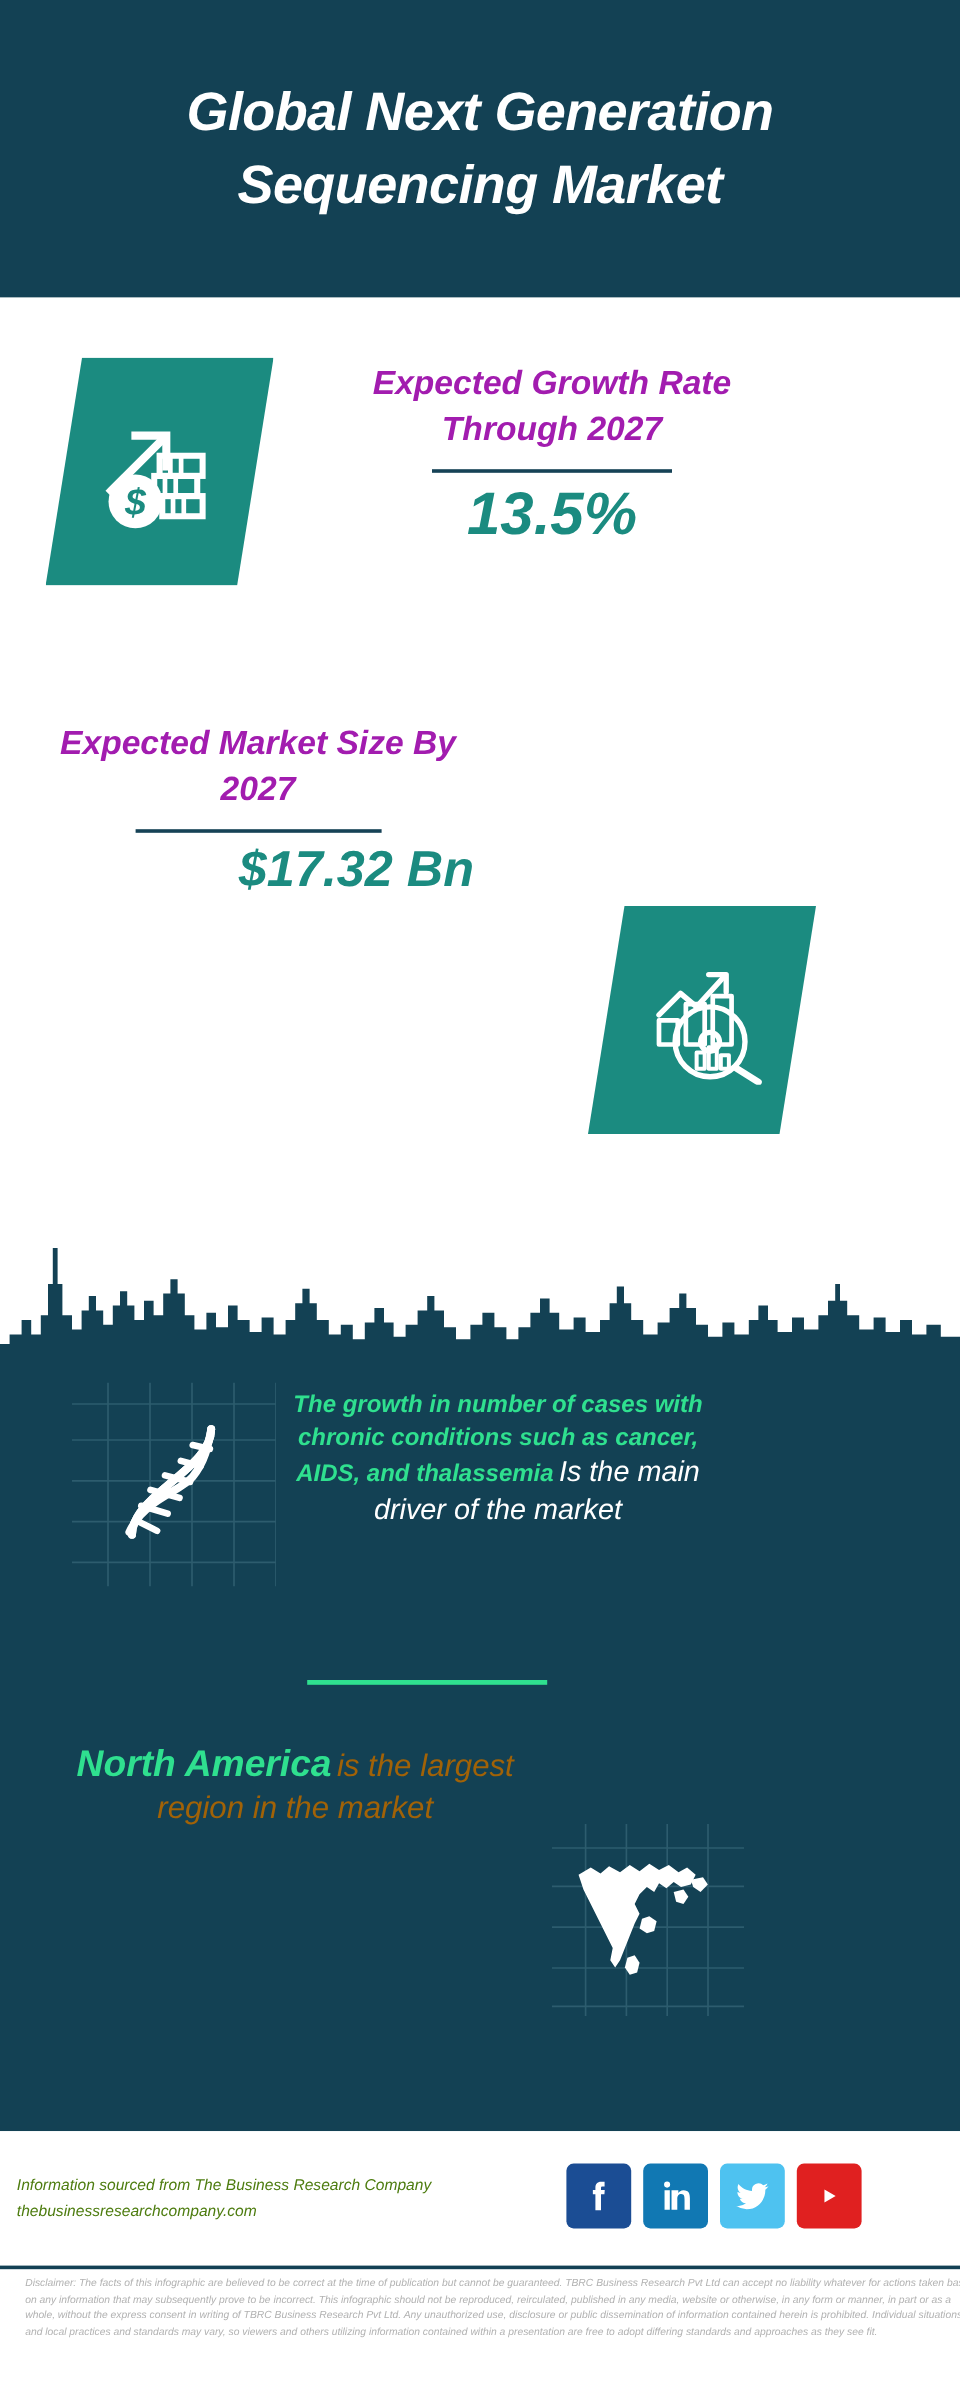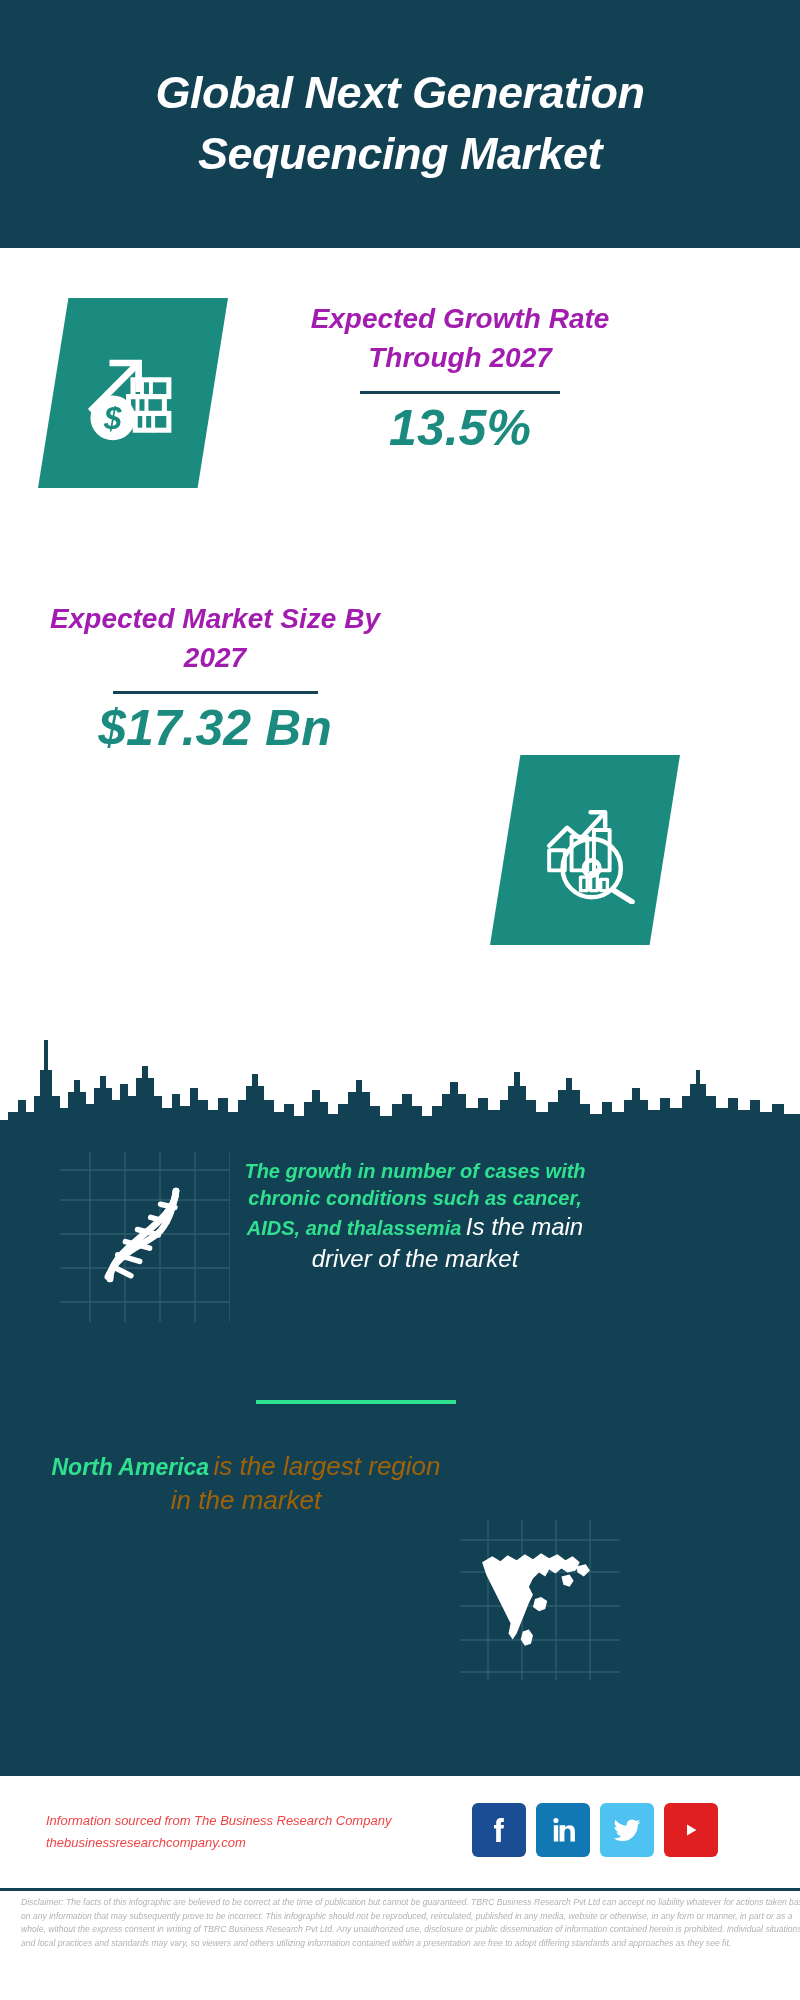--- a/index.html
+++ b/index.html
@@ -64,21 +64,21 @@
     font-weight:bold;
     line-height:1.05;
   }
 
   #growth-block { left:270px; top:300px; width:380px; }
   #growth-block .stat-rule { width:200px; }
   #growth-block .stat-value { font-size:50px; }
 
   #size-block { left:35px; top:568px; width:360px;margin-top:32px; }
   #size-block .stat-rule { width:205px; }
-  #size-block .stat-value { font-size:50px; }
+  #size-block .stat-value { font-size:42px;text-align:right; }
 
   
   .dark-section {
     position:absolute; left:0; top:1128px; width:800px; height:648px;
     background:#134154;
   }
   .skyline {
     position:absolute; left:0; top:1000px; width:800px; height:140px;
     overflow:hidden;
   }
@@ -100,32 +100,32 @@
 
   .divider-line {
     position:absolute; left:256px; top:1400px; width:200px; height:4px;
     background:#2fe08f;
   }
 
   .region-text {
     position:absolute; left:46px; top:1450px; width:400px;
     text-align:center; line-height:1.30;
   }
-  .region-em { color:#2fe08f; font-size:23px; font-weight:bold; }
+  .region-em { color:#2fe08f; font-size:31px; font-weight:bold; }
   .region-sub { color:#a16207; font-size:26px; font-weight:normal; }
 
   
   .footer {
     position:absolute; left:0; top:1776px; width:800px; height:112px;
     background:#ffffff;
     display:flex; align-items:center;
   }
   .footer-credit {
-    position:absolute; left:46px; top:1810px; width:420px;
-    color:#ef4444; font-size:13px; line-height:1.70;
+    position:absolute; left:14px; top:1810px; width:420px;
+    color:#4d7c0f; font-size:13px; line-height:1.70;
   }
   .social-row {
     position:absolute; left:472px; top:1803px;
     display:flex; gap:10px;
   }
   .social {
     width:54px; height:54px; border-radius:6px;
     display:flex; align-items:center; justify-content:center;
   }
   .social svg { width:34px; height:34px; fill:#fff; }

